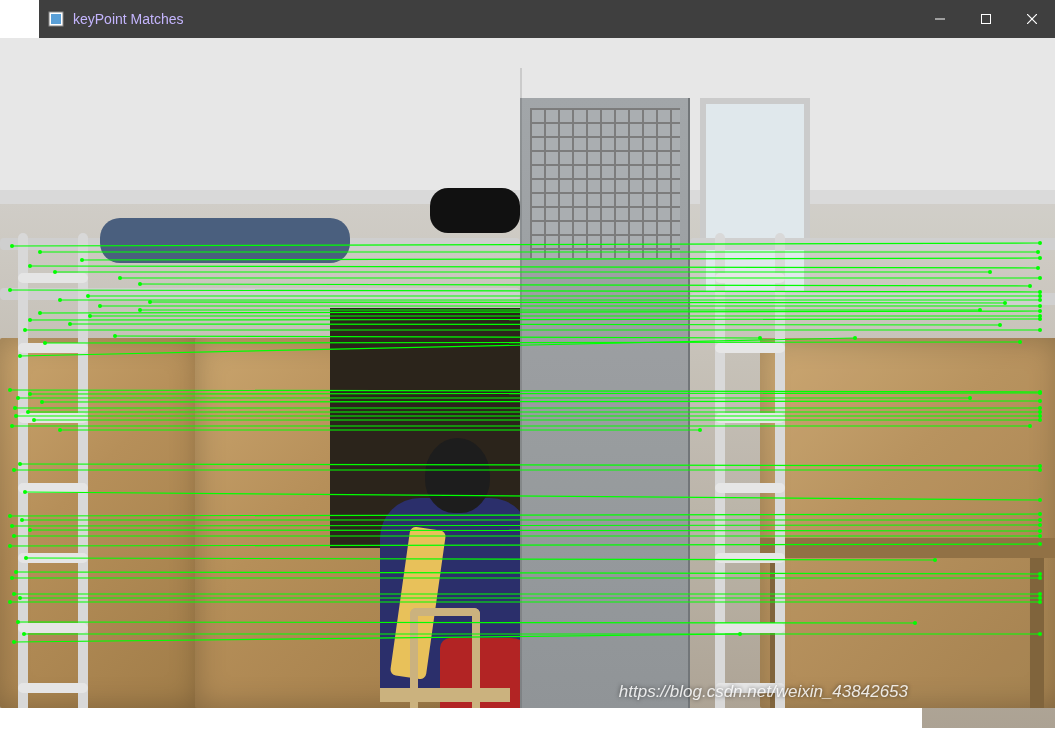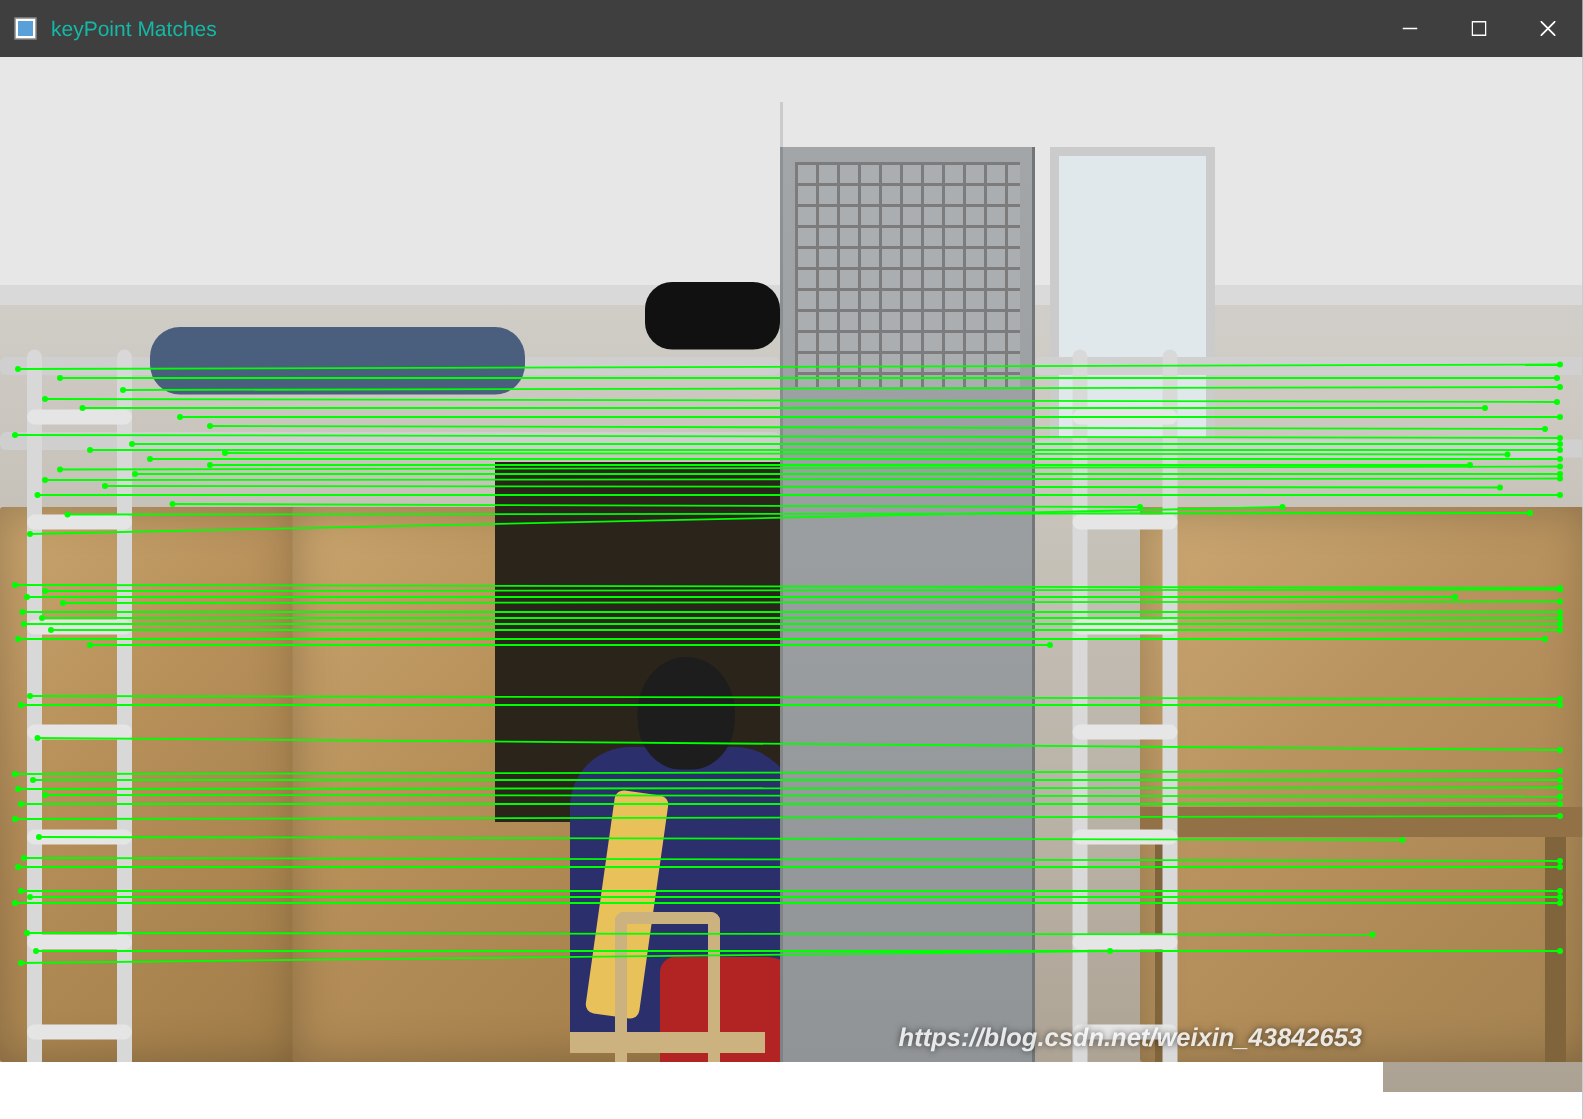--- a/index.html
+++ b/index.html
@@ -13,26 +13,27 @@
     .window {
       width: 1055px;
       height: 746px;
       background: #fff;
       display: flex;
       flex-direction: column;
     }
     .titlebar {
       height: 38px;
       background: #3f3f3f;
-      color: #14b8a6;
+      color: #c4b5fd;
       display: flex;
       align-items: center;
       padding-left: 8px;
       font-size: 14px;
       user-select: none;
+      margin-left: 39px;
     }
     .titlebar .app-icon {
       width: 18px;
       height: 18px;
       margin-right: 8px;
       display: flex;
       align-items: center;
       justify-content: center;
     }
     .titlebar .title-text { flex: 0 0 auto; }
@@ -51,21 +52,20 @@
       background: #ffffff;
       overflow: hidden;
     }
     .image-area {
       position: absolute;
       left: 0;
       top: 0;
       width: 922px;
       height: 690px;
       background: #0f766e;
-      font-weight: bold;
     }
     .photo {
       position: absolute;
       left: 0;
       top: 0;
       width: 1055px;
       height: 690px;
       overflow: hidden;
     }
     

